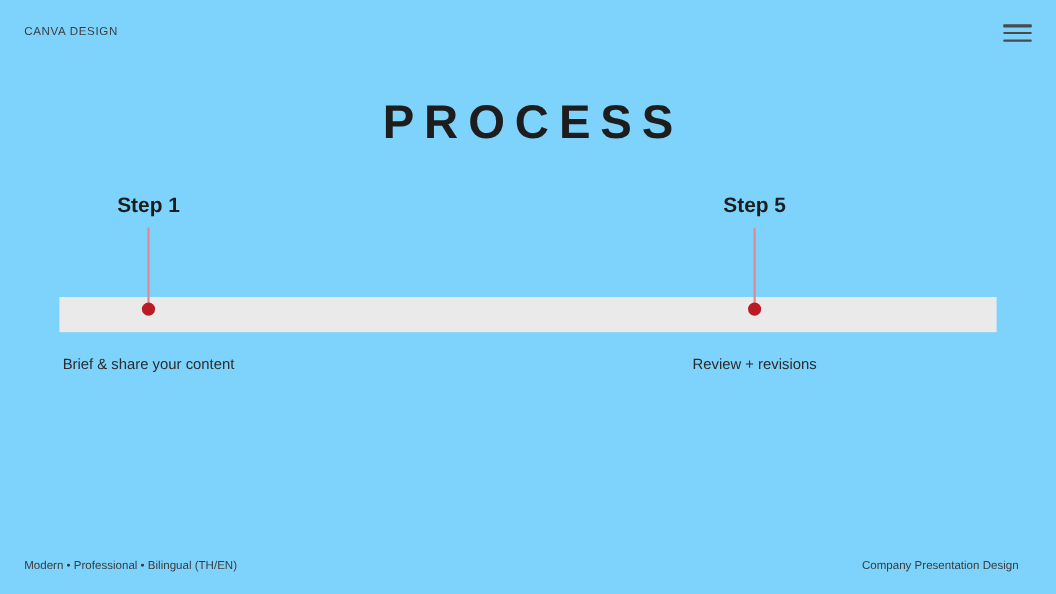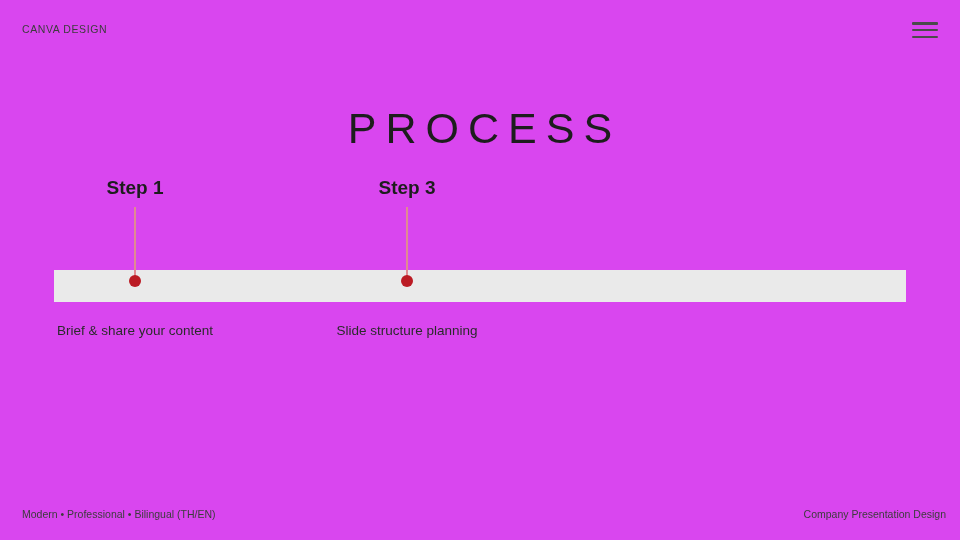--- a/index.html
+++ b/index.html
@@ -10,21 +10,21 @@
     width: 960px;
     height: 540px;
     background: #ffffff;
     font-family: "Liberation Sans", sans-serif;
     overflow: hidden;
   }
   .slide {
     position: relative;
     width: 960px;
     height: 540px;
-    background: #d946ef;
+    background: #7dd3fc;
   }
 
   
   .brand-label {
     position: absolute;
     left: 22px;
     top: 23px;
     font-size: 10.5px;
     letter-spacing: 0.6px;
     color: #3c3c3c;
@@ -52,26 +52,25 @@
   }
 
   
   .page-title {
     position: absolute;
     left: 0;
     right: 0;
     top: 90px;
     text-align: center;
     font-size: 43px;
-    font-weight: 400;
+    font-weight: 700;
     letter-spacing: 9px;
     color: #1d1d1d;
     text-indent: 9px;
     line-height: 1;
-    margin-top: 17px;
   }
 
   
   .timeline {
     position: absolute;
     left: 0;
     top: 0;
     width: 952px;
     height: 540px;
     pointer-events: none;
@@ -135,21 +134,21 @@
   .footer-left {
     position: absolute;
     left: 22px;
     bottom: 20px;
     font-size: 10.5px;
     color: #3c3c3c;
     white-space: nowrap;
   }
   .footer-right {
     position: absolute;
-    right: 14px;
+    right: 34px;
     bottom: 20px;
     font-size: 10.5px;
     color: #3c3c3c;
     white-space: nowrap;
   }
 </style>
 </head>
 <body>
 
 <div class="slide">
@@ -168,28 +167,28 @@
     <div class="timeline-band"></div>
 
     <div class="step" style="left:135px">
       <div class="step-label">Step 1</div>
       <div class="step-connector"></div>
       <div class="step-dot"></div>
       <div class="step-desc">Brief &amp; share your content</div>
     </div>
 
 
-    <div class="step" style="left:407px">
-      <div class="step-label">Step 3</div>
+
+
+    <div class="step" style="left:686px">
+      <div class="step-label">Step 5</div>
       <div class="step-connector"></div>
       <div class="step-dot"></div>
-      <div class="step-desc">Slide structure planning</div>
+      <div class="step-desc">Review + revisions</div>
     </div>
-
-
 
   </div>
 
   <div class="footer-left">Modern • Professional • Bilingual (TH/EN)</div>
 
   <div class="footer-right">Company Presentation Design</div>
 
 </div>
 
 </body></html>

